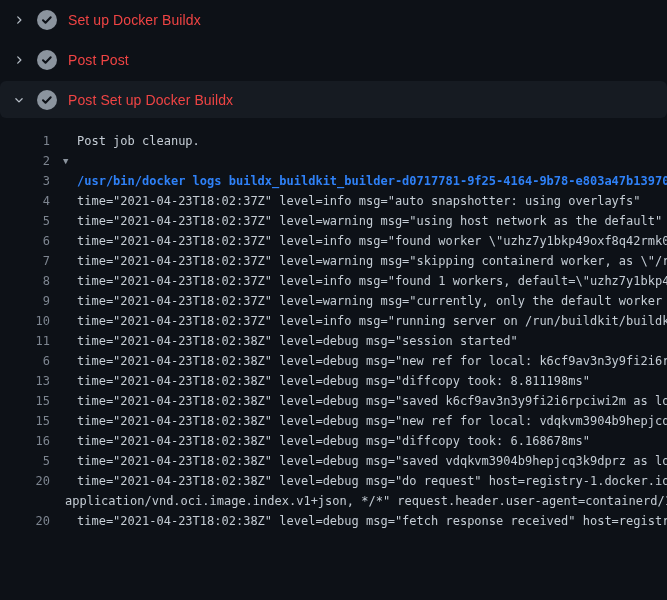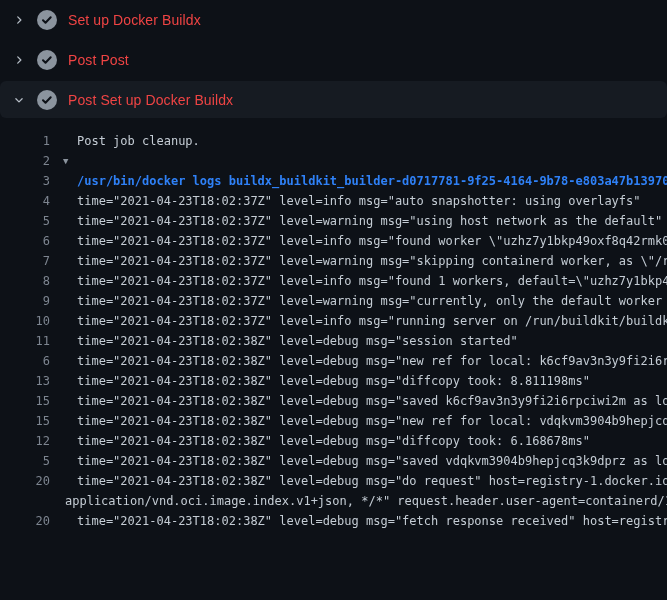--- a/index.html
+++ b/index.html
@@ -167,21 +167,21 @@
       <span class="ln">15</span>
       <span class="lt">time="2021-04-23T18:02:38Z" level=debug msg="saved k6cf9av3n3y9fi2i6rpciwi2m as loca</span>
     </div>
 
     <div class="row">
       <span class="ln">15</span>
       <span class="lt">time="2021-04-23T18:02:38Z" level=debug msg="new ref for local: vdqkvm3904b9hepjcq3k</span>
     </div>
 
     <div class="row">
-      <span class="ln">12</span>
+      <span class="ln">16</span>
       <span class="lt">time="2021-04-23T18:02:38Z" level=debug msg="diffcopy took: 6.168678ms"</span>
     </div>
 
     <div class="row">
       <span class="ln">5</span>
       <span class="lt">time="2021-04-23T18:02:38Z" level=debug msg="saved vdqkvm3904b9hepjcq3k9dprz as loca</span>
     </div>
 
 
     <div class="row">

